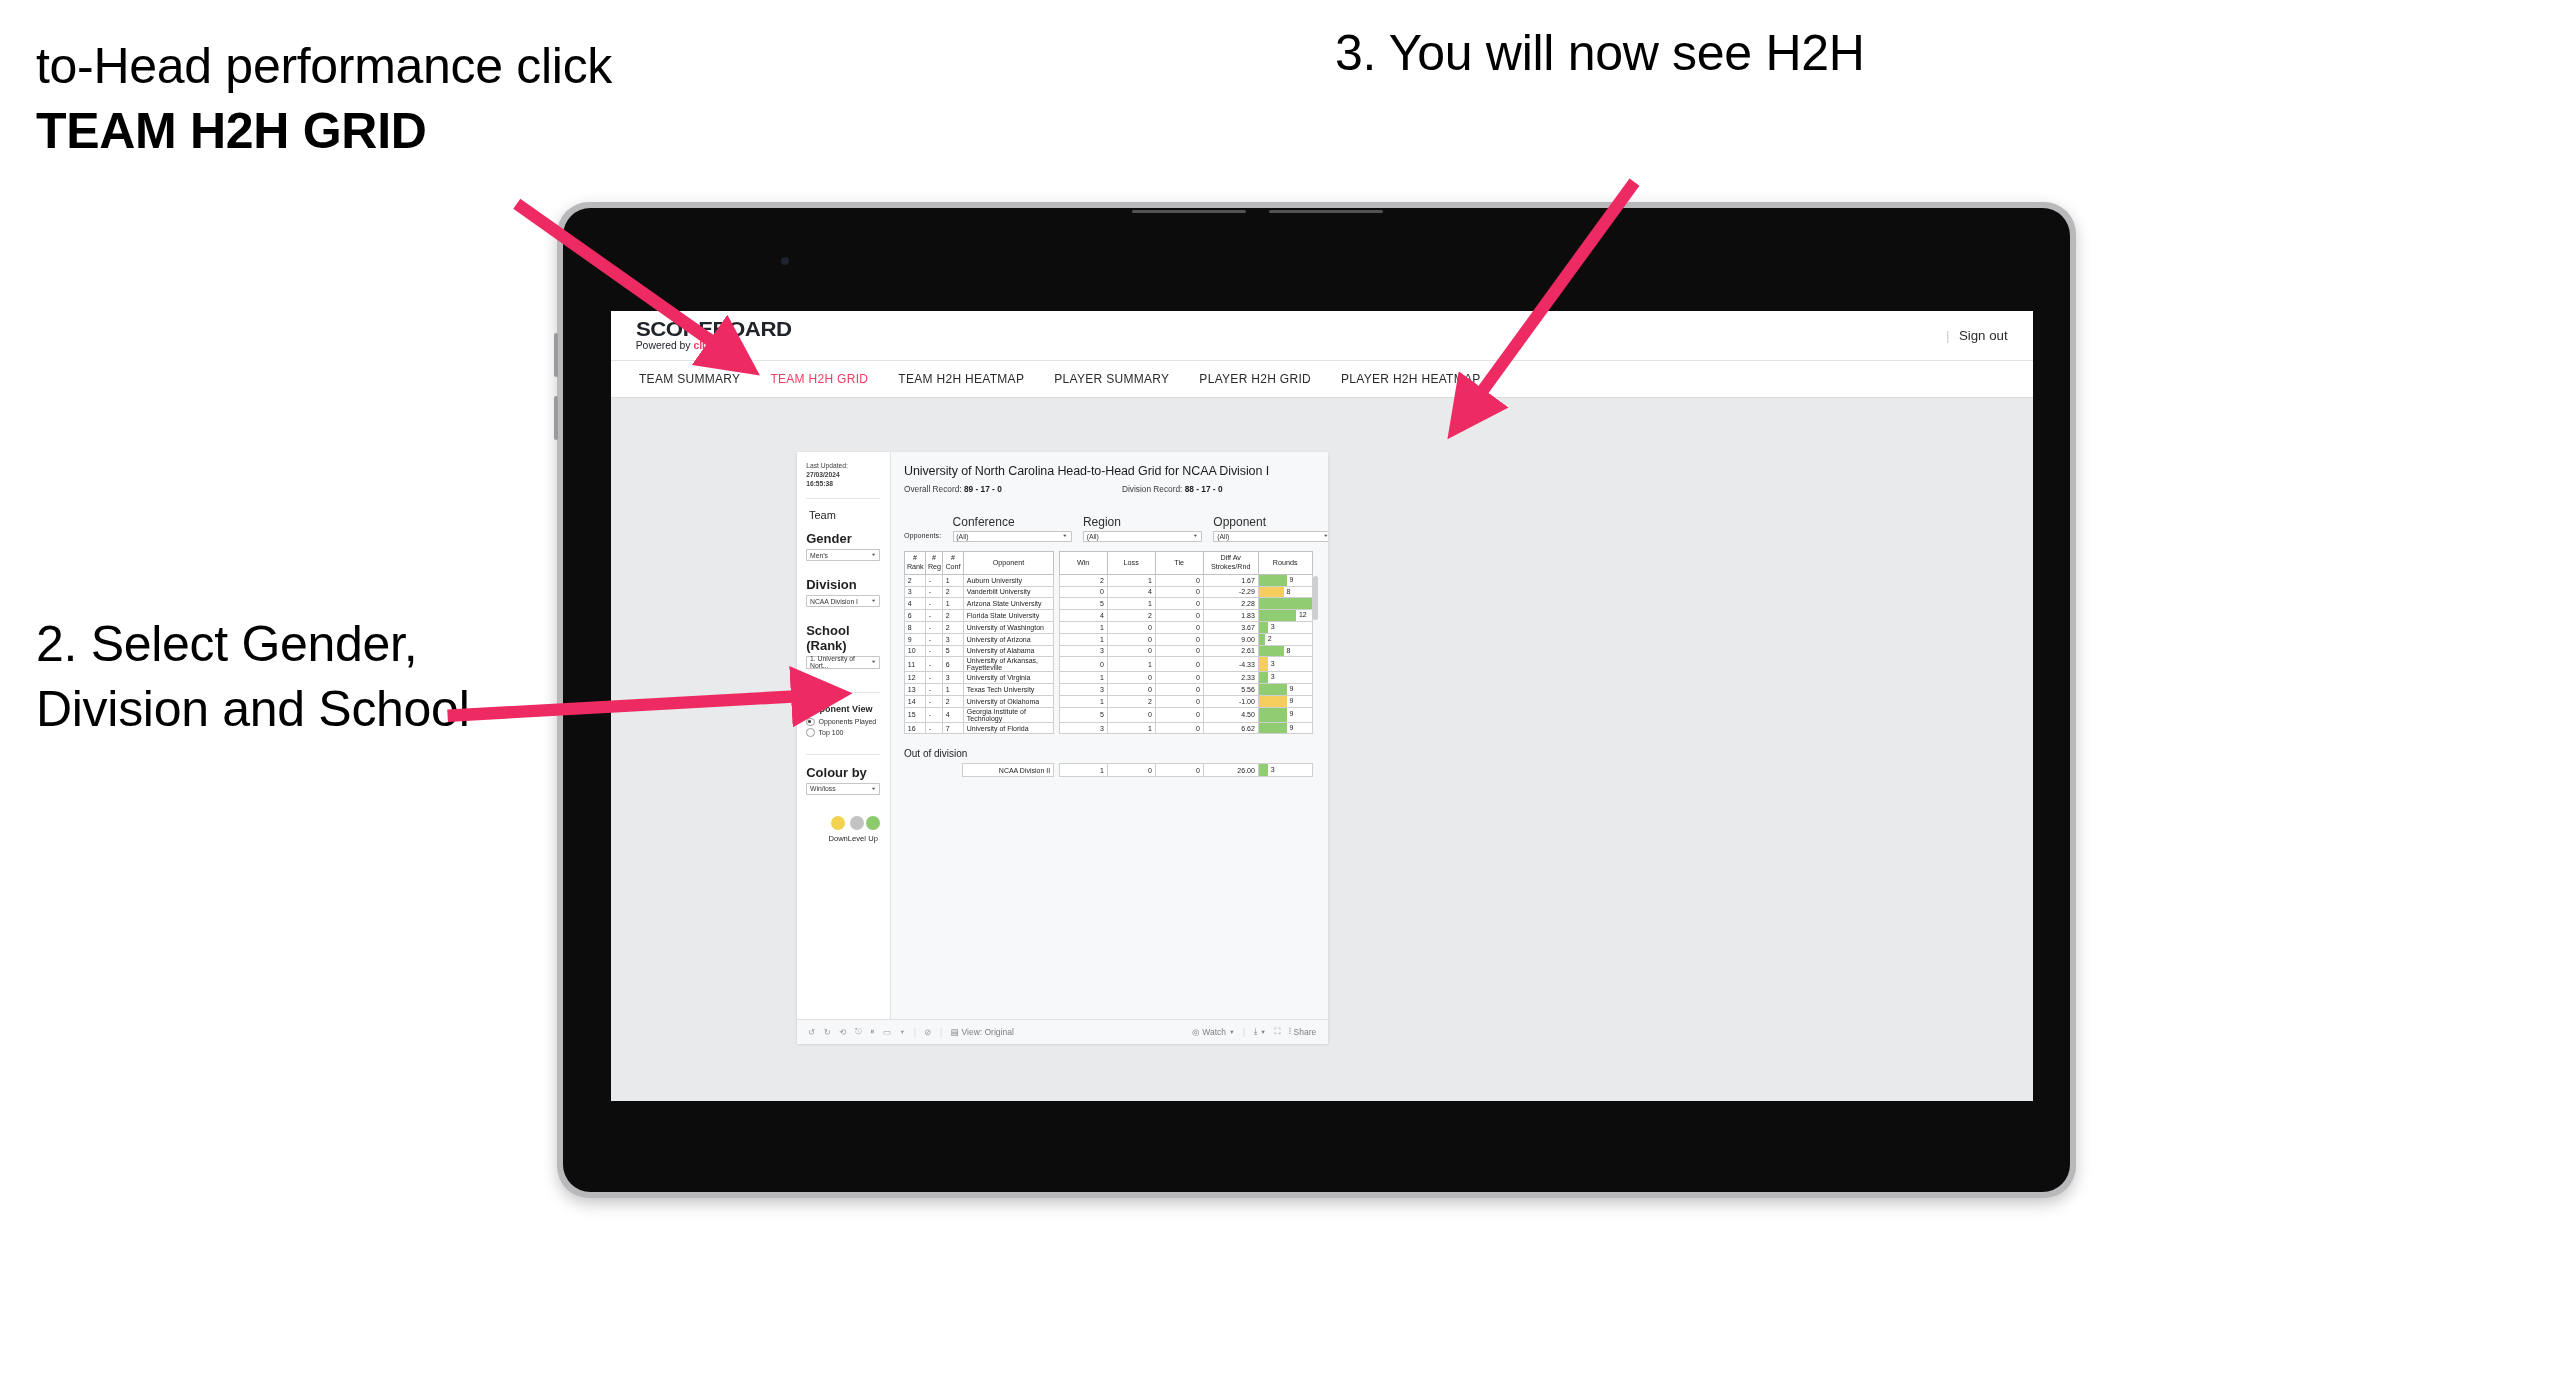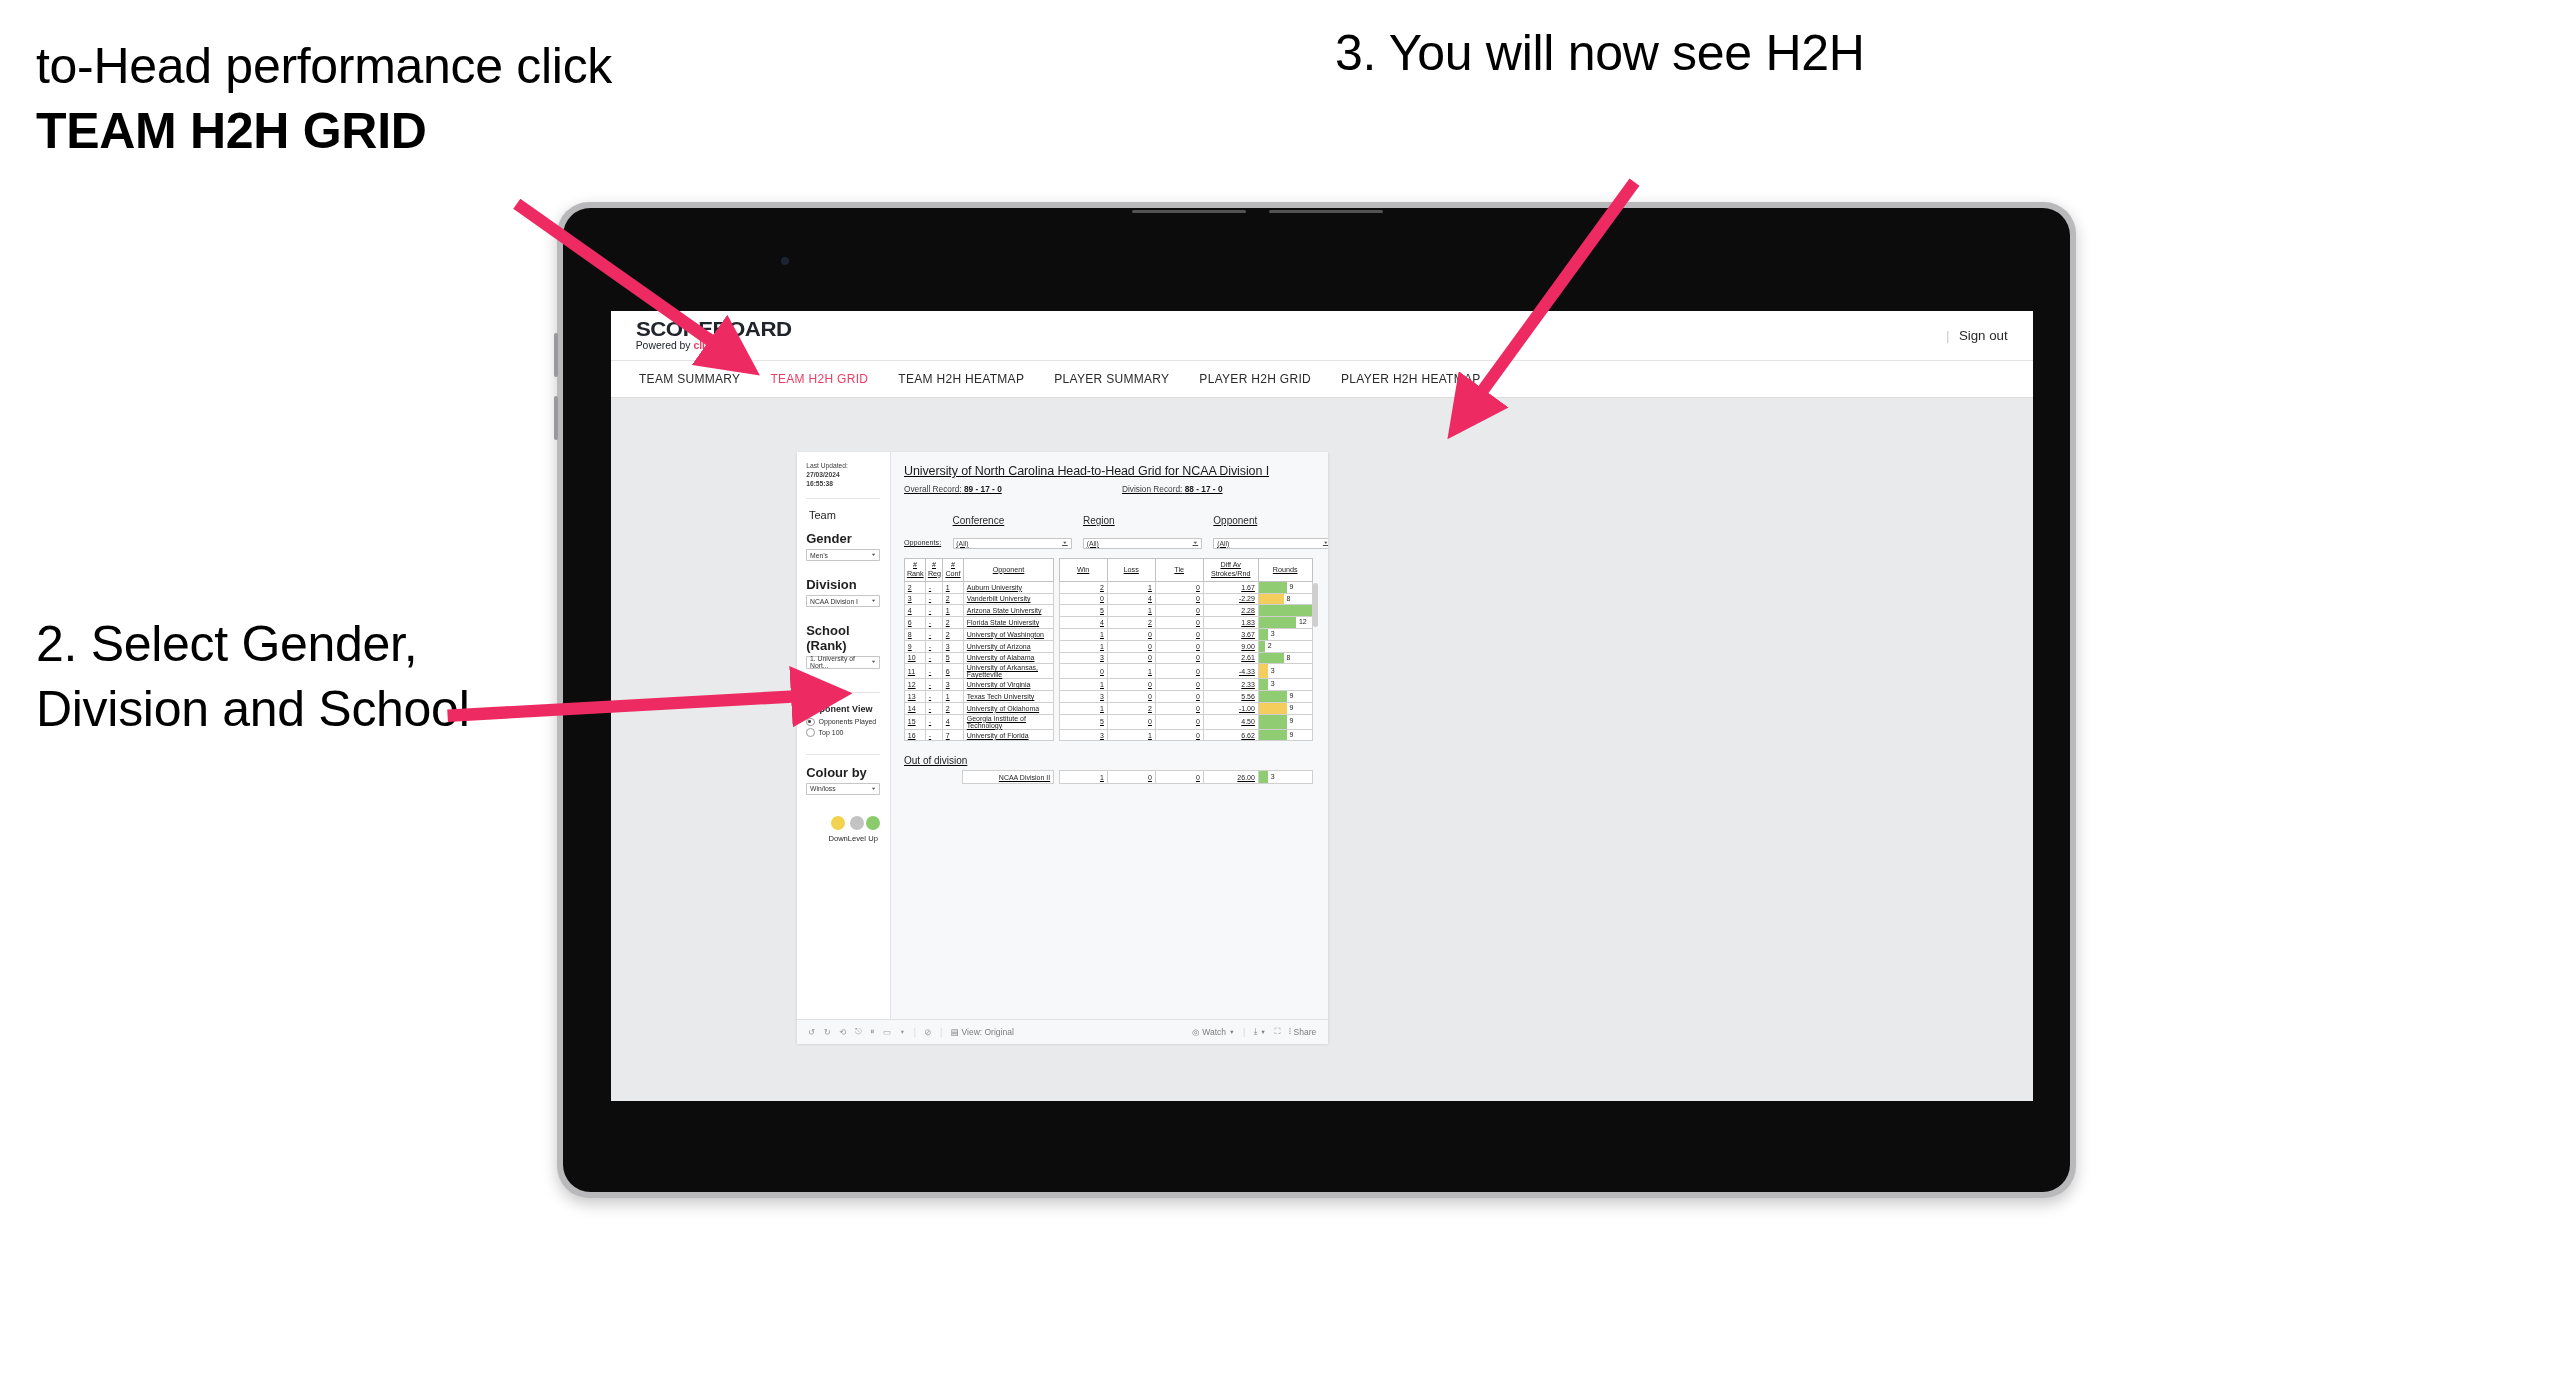--- a/index.html
+++ b/index.html
@@ -112,29 +112,29 @@
   .side h5{font-size:9px;font-weight:700;color:#1f1f1f;margin:0 0 3.8px 0.9px;}
   .radio-row{display:flex;align-items:center;gap:3.8px;font-size:7px;color:#2d2d2d;margin-bottom:1.9px;}
   .rd{width:6.6px;height:6.6px;border-radius:50%;border:0.9px solid #9a9a9a;background:#fff;position:relative;flex:none;}
   .rd.on:after{content:"";position:absolute;left:1.3px;top:1.3px;width:2.7px;height:2.7px;border-radius:50%;background:#4a4a4a;}
   .legend{display:flex;justify-content:flex-end;margin-top:21px;}
   .lg{text-align:center;}
   .lg .dot{width:14.2px;height:14.2px;border-radius:50%;margin:0 auto 3.8px;}
   .lg .lb{font-size:7.6px;color:#1f1f1f;}
 
   
-  .main{flex:1;padding:12.3px 15px 0 13.3px;box-sizing:border-box;overflow:hidden;text-decoration:underline;}
+  .main{flex:1;padding:12.3px 15px 0 13.3px;box-sizing:border-box;overflow:hidden;}
   .ttl{font-size:12.5px;color:#1d1d1d;font-weight:400;letter-spacing:-0.1px;margin-bottom:5.7px;}
   .recs{display:flex;font-size:8.3px;color:#3a3a3a;margin-bottom:21px;}
   .recs .r1{width:218px;}
   .recs b{font-weight:700;color:#1a1a1a;}
   .filters{display:flex;align-items:flex-end;gap:11.4px;margin-bottom:8.5px;}
   .fl-lab{font-size:7.2px;color:#2e2e2e;padding-bottom:1.9px;}
   .fgrp{display:flex;flex-direction:column;}
-  .fgrp .cap{font-size:10px;color:#2e2e2e;margin-bottom:12px;}
+  .fgrp .cap{font-size:12px;color:#2e2e2e;margin-bottom:2px;}
   .fgrp .ddl{width:119px;height:11.4px;}
 
   
   table.h2h{border-collapse:collapse;width:100%;table-layout:fixed;}
   table.h2h th{
     border:0.9px solid #c2c2c2;background:#fff;font-size:7.2px;font-weight:400;
     color:#1d1d1d;padding:2.8px 1.9px;line-height:1.15;vertical-align:middle;
   }
   table.h2h td{
     border:0.9px solid #cfcfcf;font-size:7px;color:#1c1c1c;

